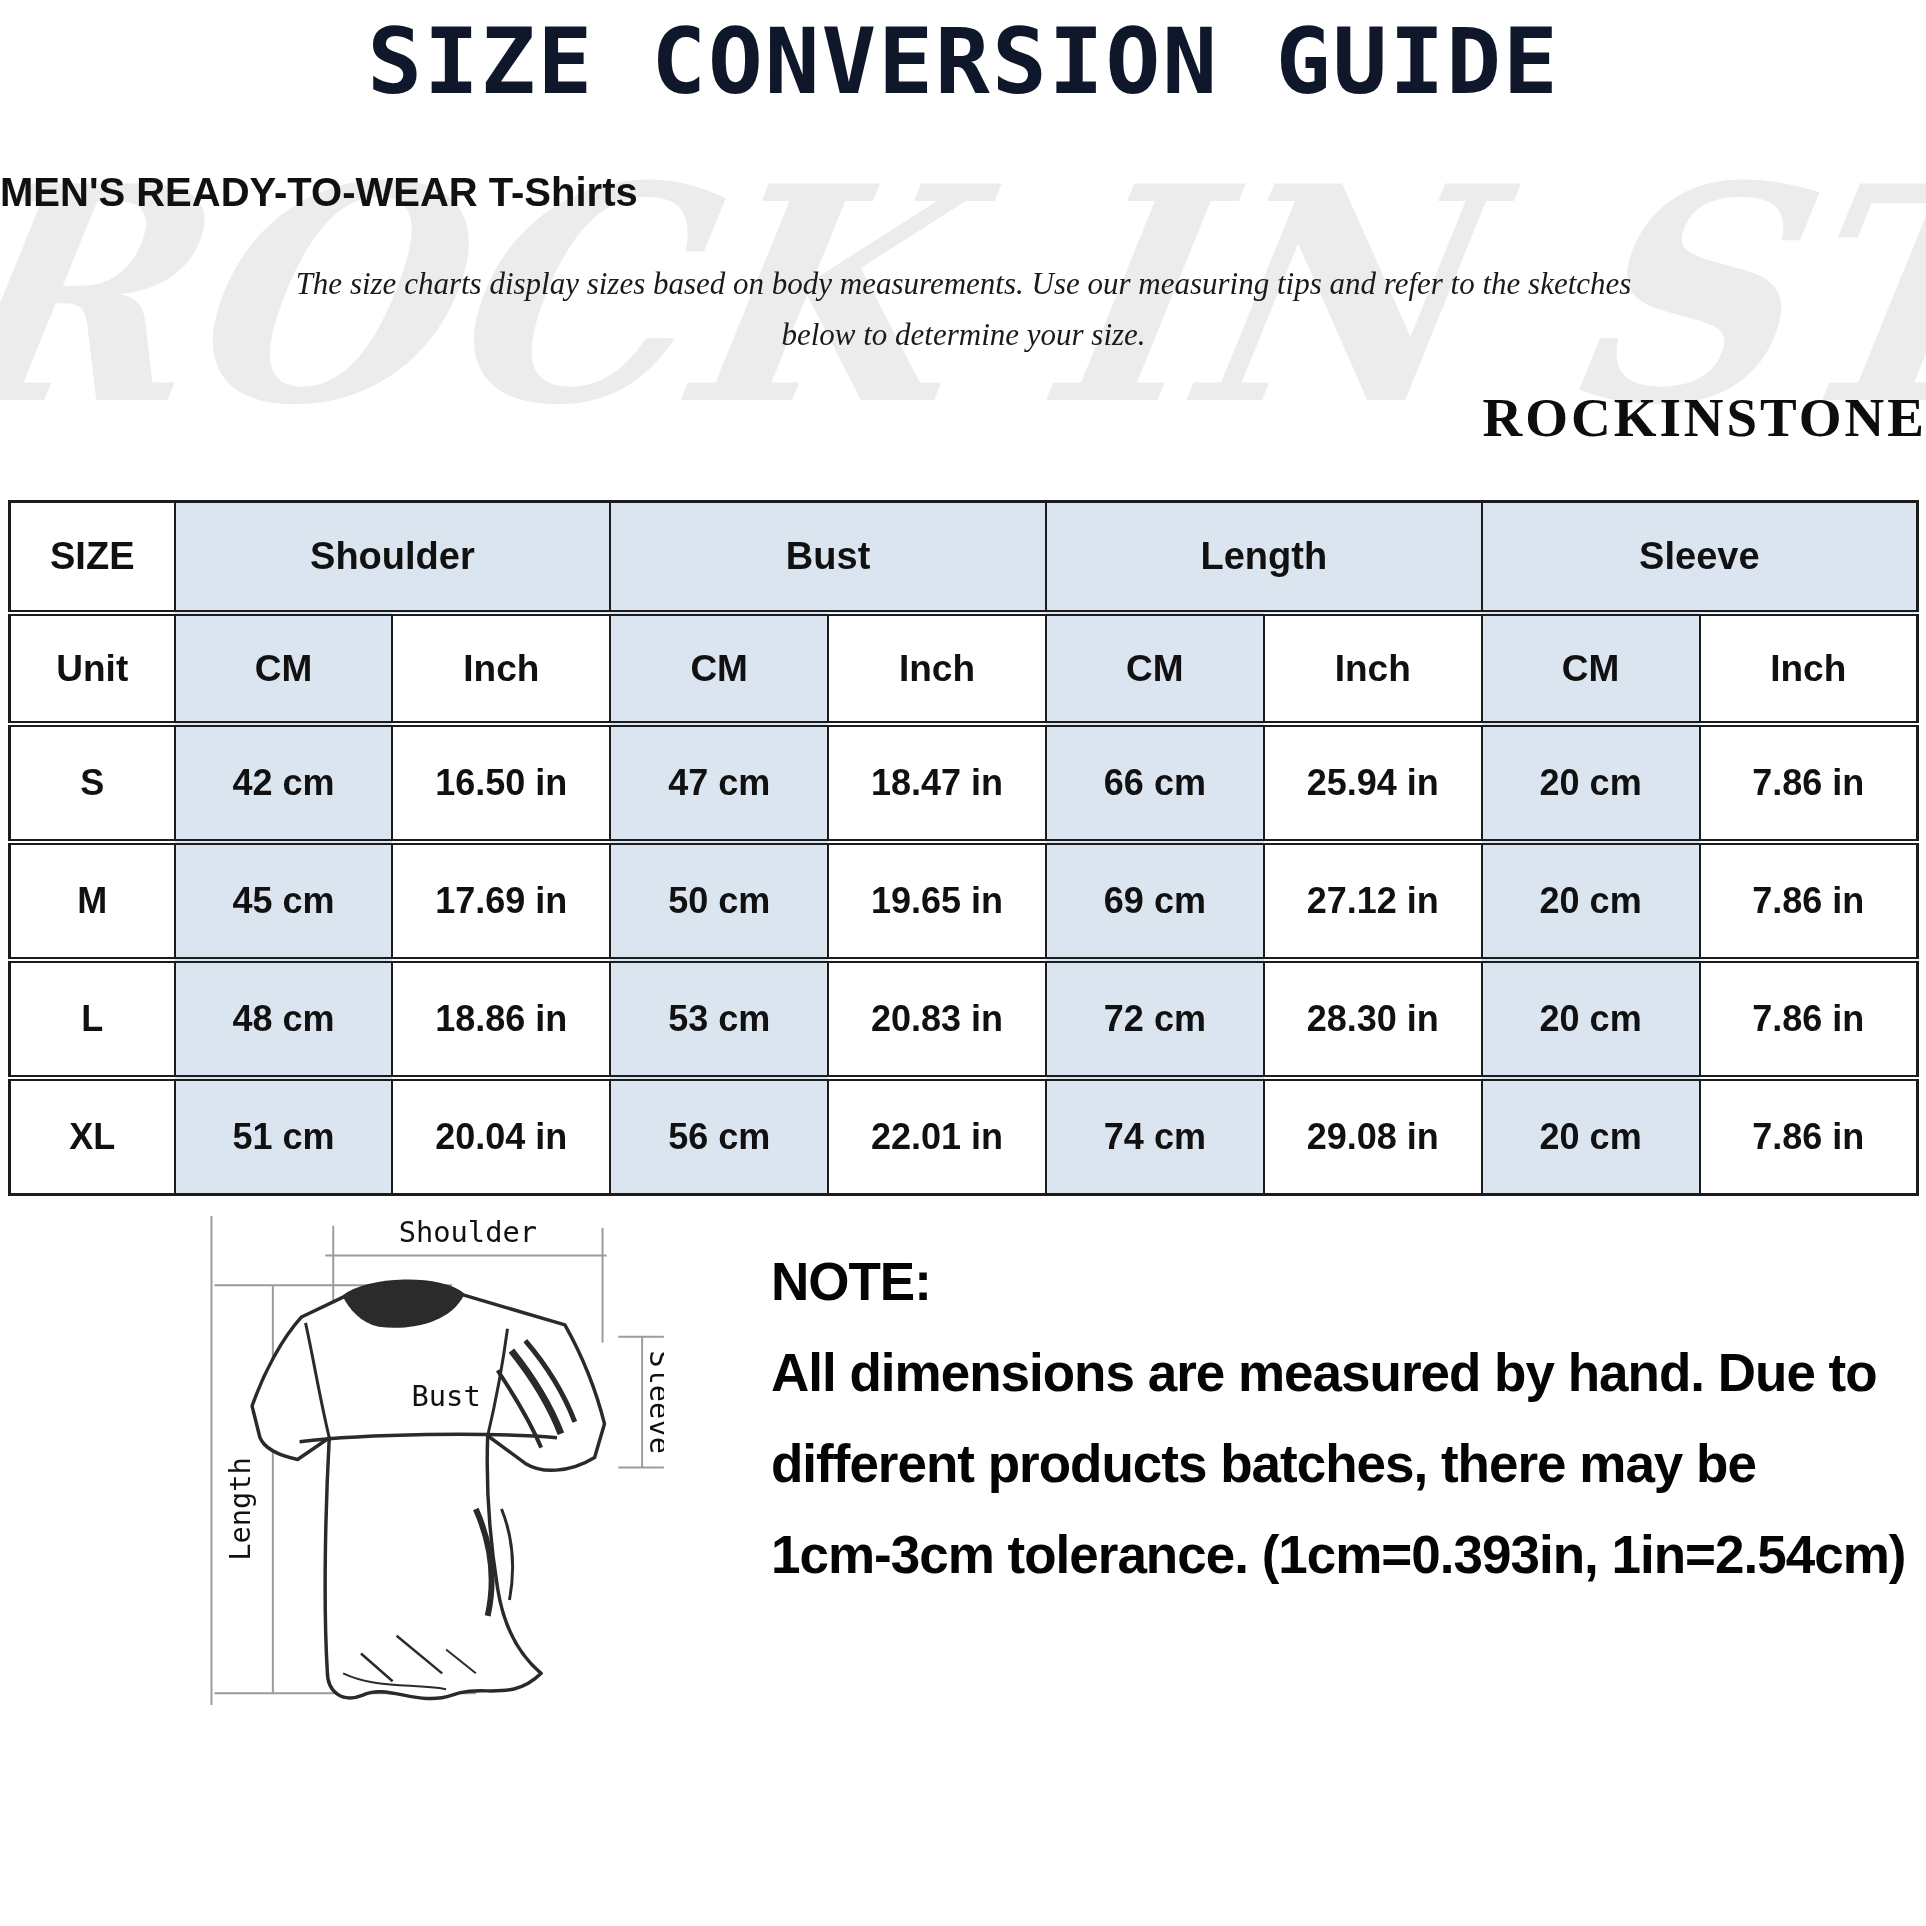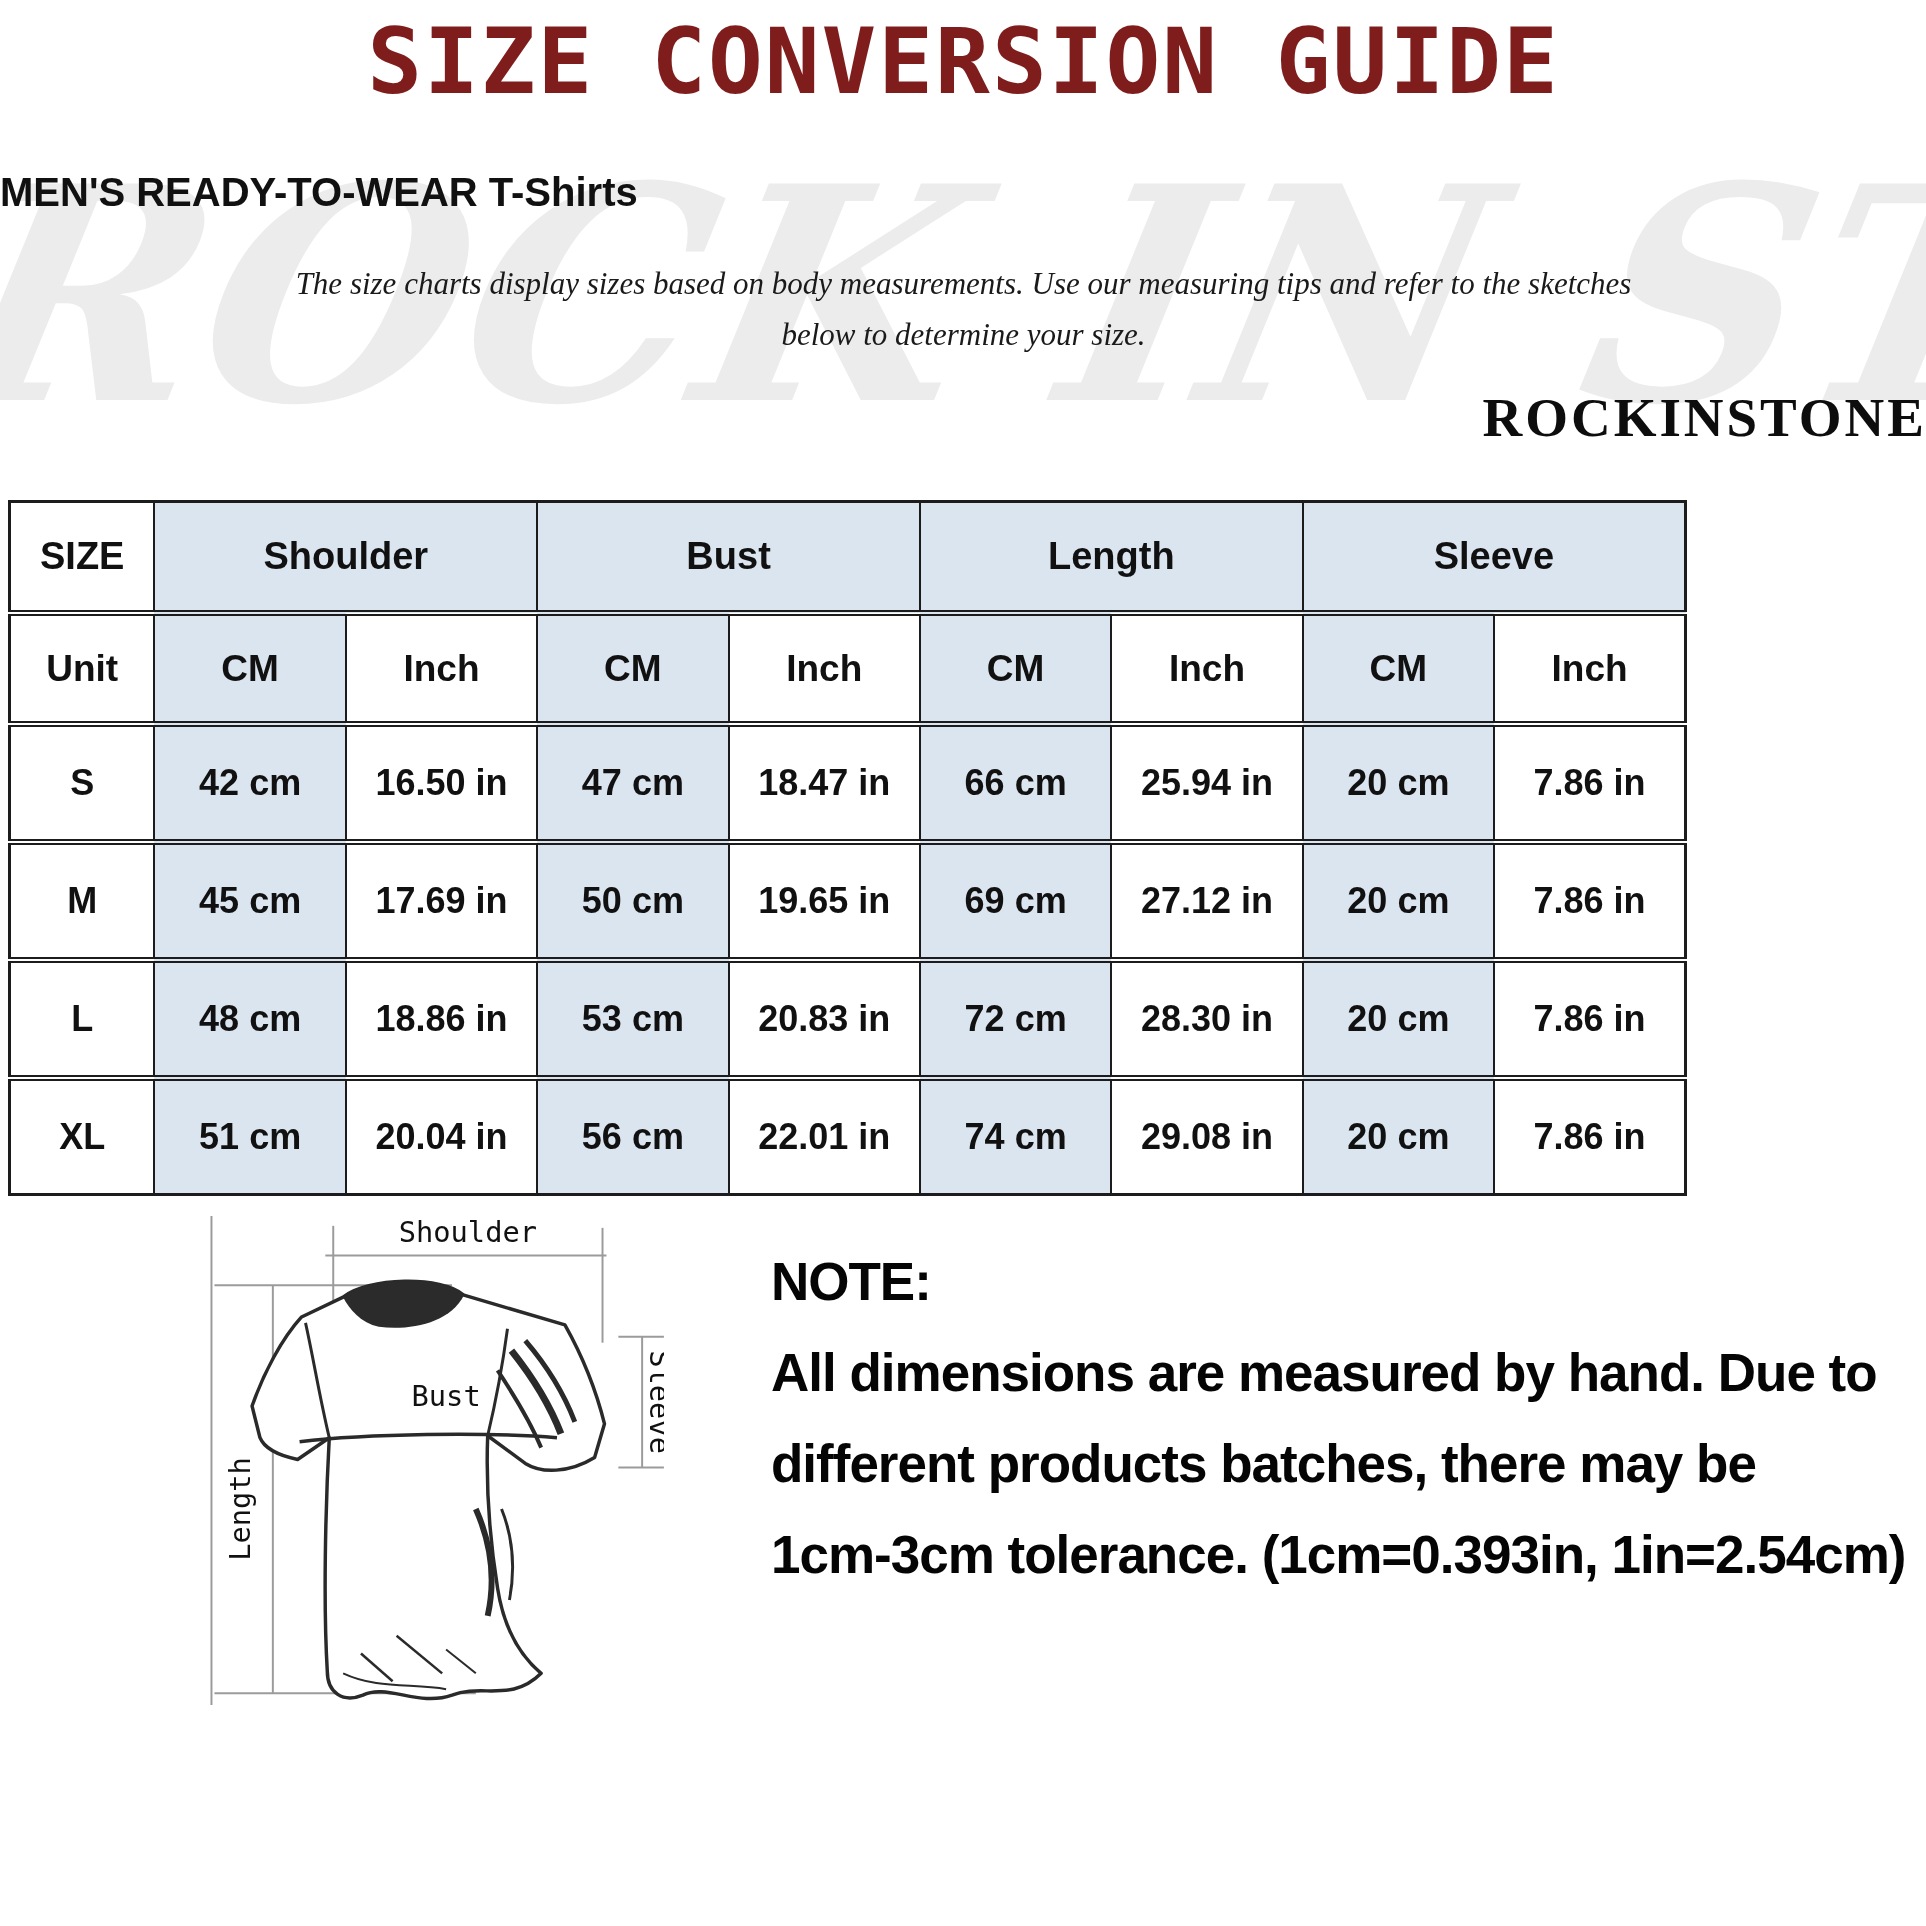--- a/index.html
+++ b/index.html
@@ -11,33 +11,33 @@
   .watermark{position:absolute;top:147px;left:-38px;width:2079px;z-index:0;
     font-family:"DejaVu Serif",serif;font-style:italic;font-weight:bold;
     font-size:297px;line-height:297px;color:#ececec;letter-spacing:2px;
     white-space:nowrap;transform:skewX(-12deg);user-select:none;}
 
   .content{position:relative;z-index:1;}
 
   
   .title{margin:0;padding-top:16px;text-align:center;
     font-family:"DejaVu Sans Mono",monospace;font-weight:bold;
-    font-size:91px;line-height:91px;letter-spacing:2px;color:#7f1d1d;}
+    font-size:91px;line-height:91px;letter-spacing:2px;color:#0f172a;}
   .subtitle{margin-top:65px;text-align:left;
     font-weight:bold;font-size:40px;line-height:40px;letter-spacing:0px;color:#111;}
   .intro{margin-top:46px;text-align:center;
     font-family:"Liberation Serif",serif;font-style:italic;
     font-size:31px;line-height:51px;color:#1a1a1a;}
   .brand{margin-top:30px;text-align:right;
     font-family:"Liberation Serif",serif;font-weight:bold;
     font-size:55px;line-height:55px;letter-spacing:3px;color:#0d0d0d;}
 
   
   table.size{border-collapse:collapse;table-layout:fixed;
-    width:1679px;margin:55px 8px 0 8px;background:#fff;
+    width:1911px;margin:55px 8px 0 8px;background:#fff;
     border:3px solid #1c1c1c;}
   table.size col.c-size{width:8.65%;}
   table.size col.c-val{width:11.42%;}
   table.size th,table.size td{
     border:2px solid #1c1c1c;text-align:center;vertical-align:middle;
     font-weight:bold;font-stretch:condensed;padding:0;color:#111;}
   table.size tr+tr th,table.size tr+tr td{border-top:6px double #1c1c1c;}
   tr.group-row th{height:107px;font-size:38px;}
   tr.unit-row td{height:105px;font-size:37px;margin-top:22px;}
   tr.data-row td{height:112px;font-size:36px;}

